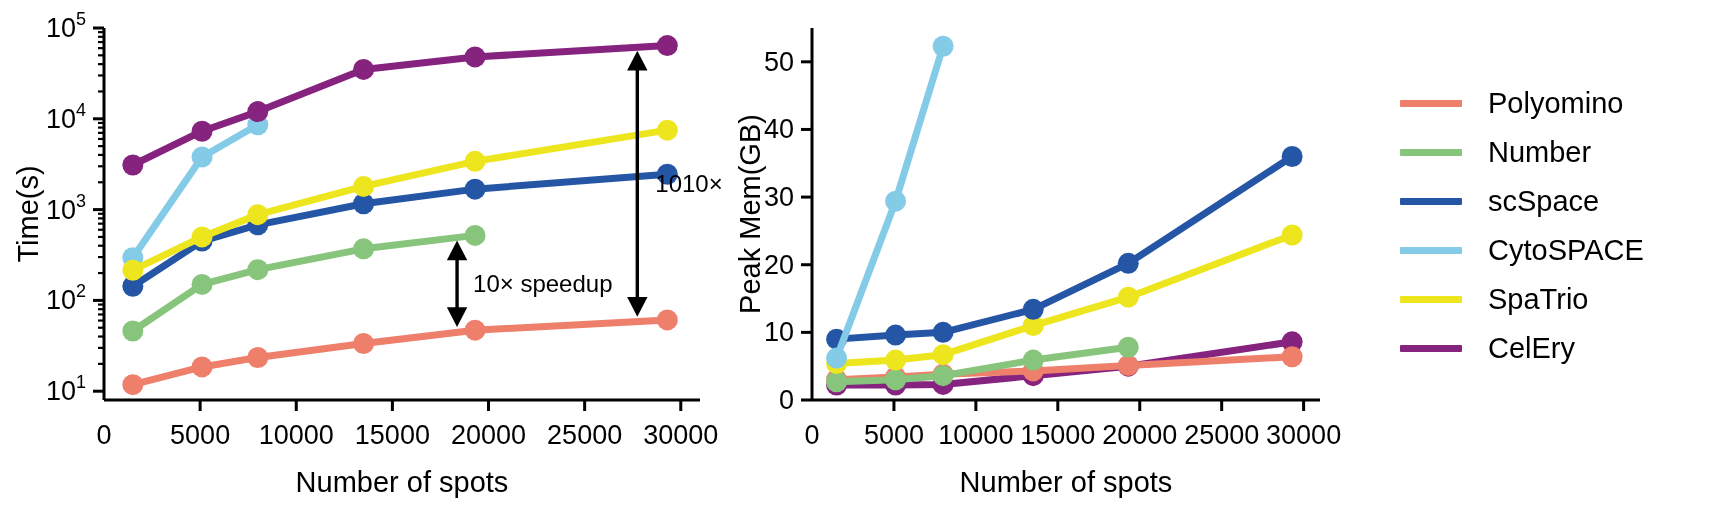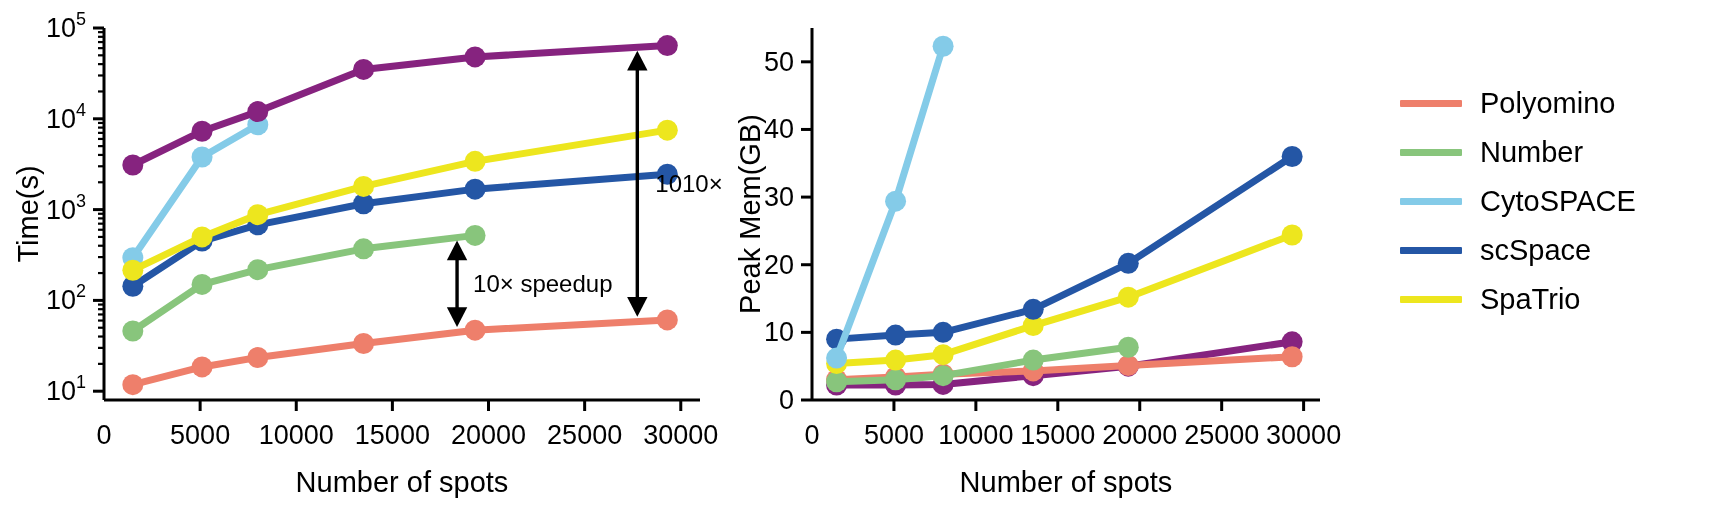--- a/index.html
+++ b/index.html
@@ -19,21 +19,21 @@
 
   svg{display:block;}
   .tick-lbl{font-family:"Liberation Sans", sans-serif;font-size:27px;fill:#000;}
   .axis-title{font-family:"Liberation Sans", sans-serif;font-size:29px;fill:#000;}
   .annot{font-family:"Liberation Sans", sans-serif;font-size:24px;fill:#000;}
 
   .legend{
     position:absolute;left:50px;top:88px;
     display:flex;flex-direction:column;gap:19px;
   }
-  .legend-row{display:flex;align-items:center;gap:18px;height:30px;}
+  .legend-row{display:flex;align-items:center;gap:26px;height:30px;}
   .legend-swatch{width:62px;height:7px;border-radius:1px;flex:0 0 auto;}
   .legend-label{font-size:29px;line-height:30px;color:#000;white-space:nowrap;}
 </style>
 </head>
 <body>
 
 <div id="root">
 
   <div class="panel" id="panel-left">
     <svg id="svg-left" width="730" height="521" viewBox="0 0 730 521">
@@ -257,27 +257,31 @@
     <div class="legend" id="legend">
         <div class="legend-row">
           <span class="legend-swatch" style="background: rgb(238, 127, 107);"></span>
           <span class="legend-label">Polyomino</span>
         </div>
         <div class="legend-row">
           <span class="legend-swatch" style="background: rgb(136, 197, 124);"></span>
           <span class="legend-label">Number</span>
         </div>
         <div class="legend-row">
+          <span class="legend-swatch" style="background: rgb(36, 86, 165);"></span>
+          <span class="legend-label">scSpace</span>
+        </div>
+        <div class="legend-row">
           <span class="legend-swatch" style="background: rgb(132, 203, 232);"></span>
           <span class="legend-label">CytoSPACE</span>
         </div>
         <div class="legend-row">
-          <span class="legend-swatch" style="background: rgb(36, 86, 165);"></span>
-          <span class="legend-label">scSpace</span>
-        </div>
-        <div class="legend-row">
           <span class="legend-swatch" style="background: rgb(237, 230, 30);"></span>
           <span class="legend-label">SpaTrio</span>
         </div>
+        <div class="legend-row">
+          <span class="legend-swatch" style="background: rgb(134, 35, 127);"></span>
+          <span class="legend-label">CelEry</span>
+        </div>
       </div>
   </div>
 
 </div>
 
 </body></html>

